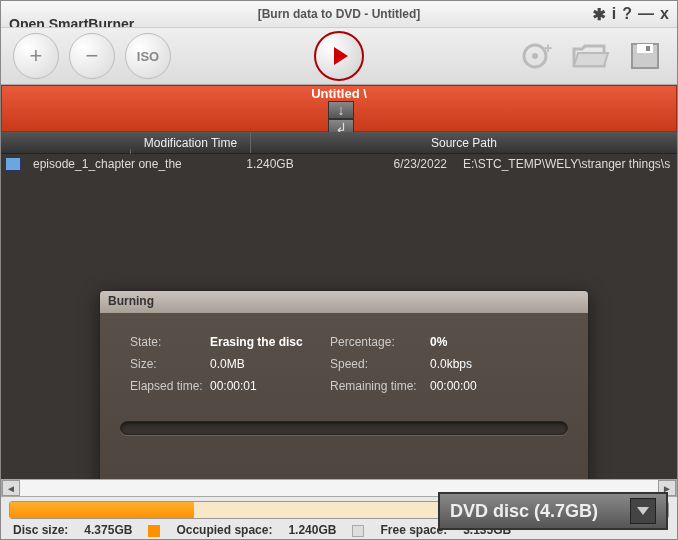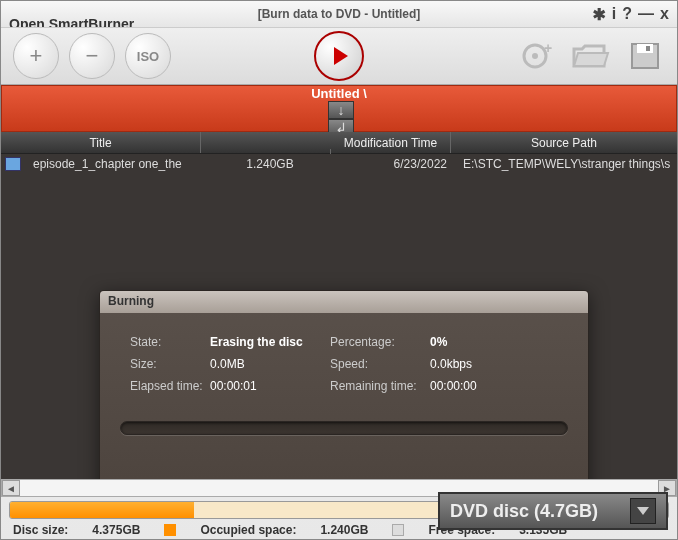--- a/index.html
+++ b/index.html
@@ -41,21 +41,21 @@
   .row .mod { flex: 0 0 120px; text-align:right; }
   .row .path { flex: 1; }
   
   .hscroll { height: 18px; background: #eee; border:1px solid #aaa; display:flex; }
   .hscroll .ar { width:18px; background:#ddd; border:1px solid #999; display:flex;align-items:center;justify-content:center;font-size:10px;color:#555;cursor:pointer; }
   .hscroll .track { flex:1; background:#f4f4f4; }
   
   .capacity { height: 18px; margin: 4px 8px 2px; border:1px solid #999; border-radius:3px; background:#f8e8c8; overflow:hidden; }
   .capacity .fill { height:100%; background: linear-gradient(#ffb030,#ff9000); width: 28%; }
   
-  .legend { font-size: 12px; color:#333; padding: 2px 12px; display:flex; align-items:center; gap:24px; }
+  .legend { font-size: 12px; color:#333; padding: 2px 12px; display:flex; align-items:flex-end; gap:16px; }
   .legend .sw { width:12px;height:12px;display:inline-block; }
   .sw.or { background:#ff9000; }
   .sw.gr { background:#ddd; border:1px solid #aaa; }
   
   .disc-select { position:absolute; right:10px; bottom:10px; width:230px; height:38px; background: linear-gradient(#888,#555); border:2px solid #333; display:flex;align-items:center;padding:0 10px;color:#eee;font-size:18px;font-weight:bold;cursor:pointer; }
   .disc-select .dd { margin-left:auto; width:26px;height:26px;background:#444;border:1px solid #222;display:flex;align-items:center;justify-content:center; }
   .disc-select .dd::after{content:'';border-top:8px solid #ccc;border-left:6px solid transparent;border-right:6px solid transparent;}
   
   
   .modal { position:absolute; left:98px; top:136px; width:490px; height:252px; background: linear-gradient(#5a514b,#4a413b); border:1px solid #2a2522; border-radius:4px; box-shadow: 0 4px 18px rgba(0,0,0,0.5); display:flex;flex-direction:column; }
@@ -119,21 +119,20 @@
   </div>
 
   <div class="pathbar">
     <div class="disc-ico"></div>
     <span class="label">Untitled \</span>
     <div class="navbtn">↓</div>
     <div class="navbtn">↲</div>
   </div>
 
   <div class="columns">
-    <div class="col title">Title</div>
     <div class="col size">Size</div>
     <div class="col mod">Modification Time</div>
     <div class="col path">Source Path</div>
   </div>
 
   <div class="filelist">
     <div class="row">
       <div class="ico"></div>
       <div class="cell title">episode_1_chapter one_the</div>
       <div class="cell size">1.240GB</div>

